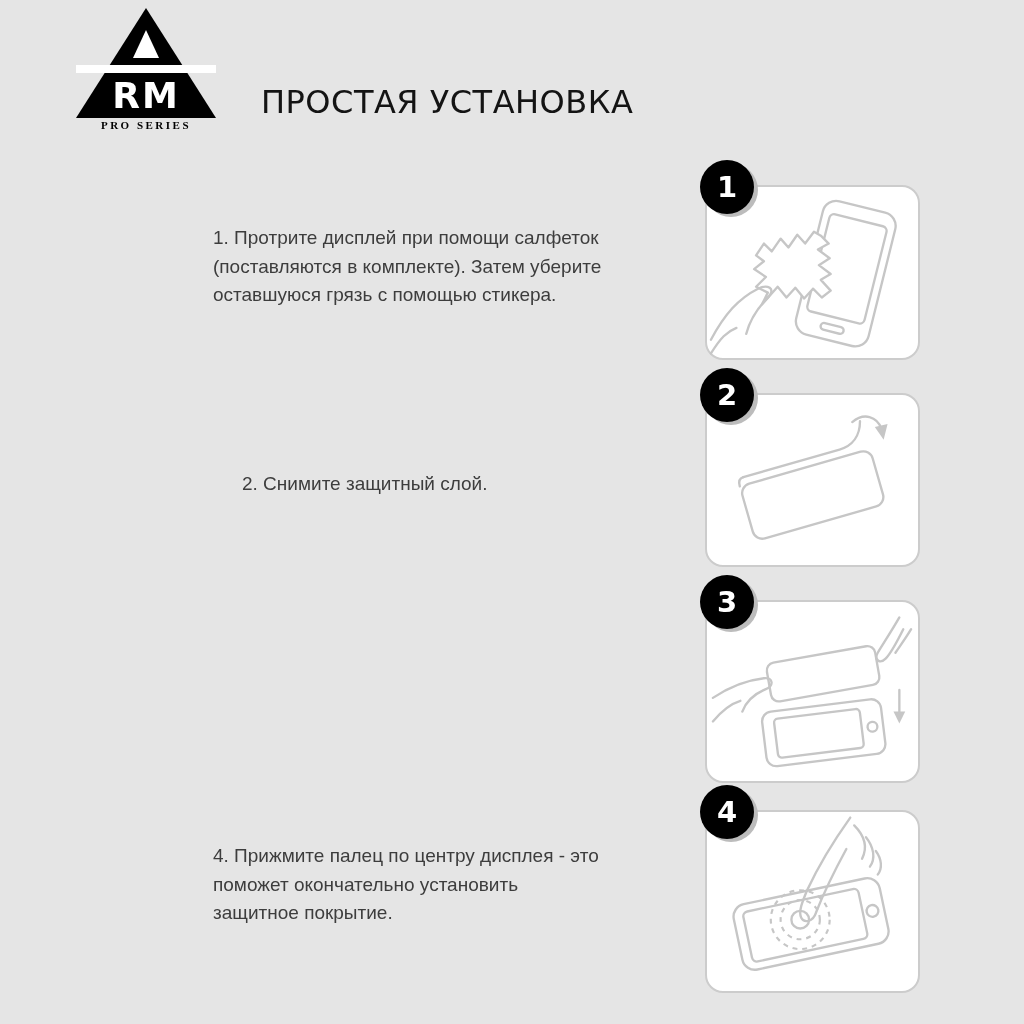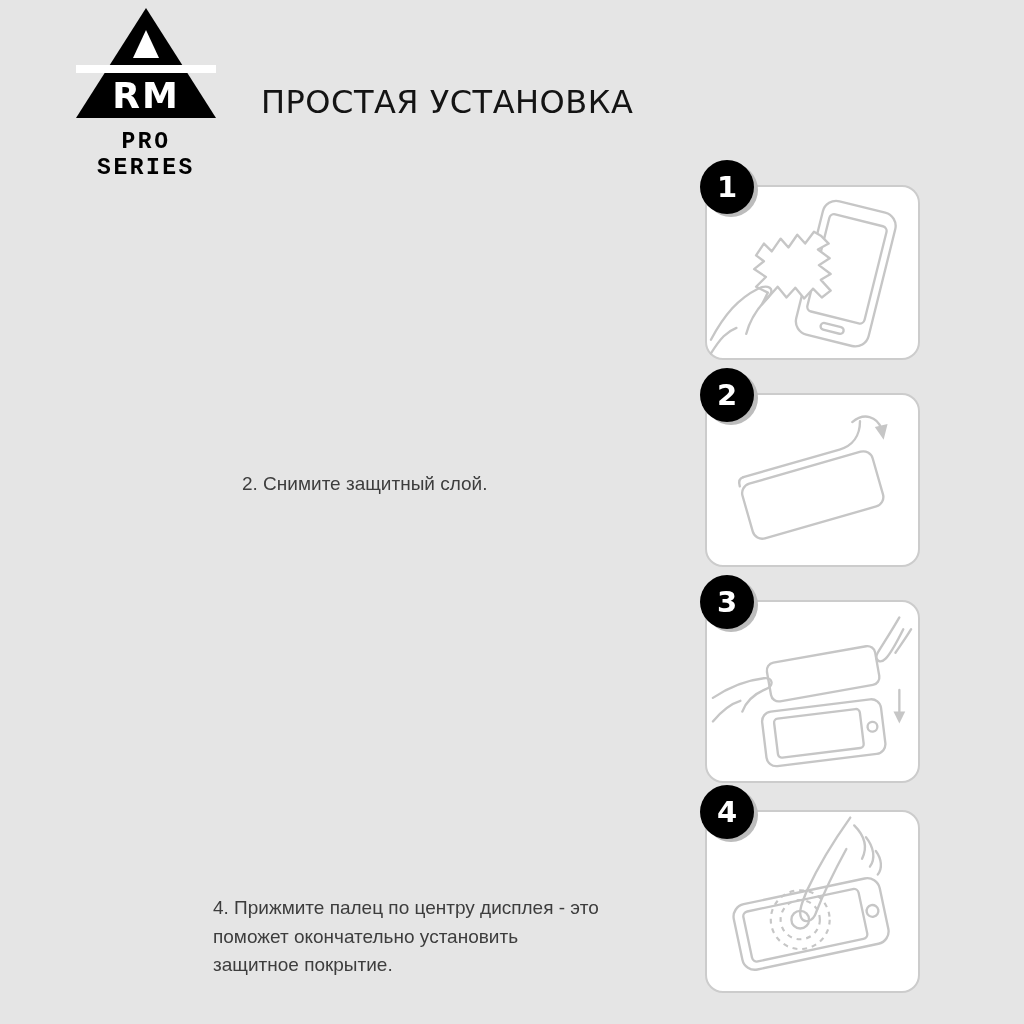--- a/index.html
+++ b/index.html
@@ -5,40 +5,40 @@
   html,body { margin:0; padding:0; background:#ffffff; }
   .page {
     position:relative; width:1024px; height:1024px; background:#e5e5e5;
     font-family:"Liberation Sans","DejaVu Sans",sans-serif; overflow:hidden;
   }
 
   
   .logo { position:absolute; left:76px; top:8px; width:140px; text-align:center; }
   .logo svg { display:block; }
   .logo-sub {
-    margin-top:11px; font-family:Liberation Mono, monospace; font-weight:bold;
-    font-size:23px; letter-spacing:2.5px; color:#000;
+    margin-top:1px; font-family:Liberation Serif, serif; font-weight:bold;
+    font-size:11px; letter-spacing:2.5px; color:#000;
   }
 
   
   .title {
     position:absolute; left:250px; top:72px; margin:11px;
     font-family:"DejaVu Sans",sans-serif; font-weight:400;
     font-size:32px; letter-spacing:0.5px; color:#141414; white-space:nowrap;
   }
 
   
   .step-text {
     position:absolute; margin:0; font-size:19px; line-height:1.5;
     color:#3d3d3d; white-space:pre-line;
   }
   .t1 { left:213px; top:224px; width:490px; }
   .t2 { left:213px; top:470px; width:490px;margin-left:29px; }
   .t3 { left:213px; top:648px; width:500px; }
-  .t4 { left:213px; top:894px; width:500px; }
+  .t4 { left:213px; top:842px; width:500px; }
 
   
   .box {
     position:absolute; left:705px; width:215px; background:#fff;
     border:2px solid #cccccc; border-radius:18px; box-sizing:border-box;
   }
   .b1 { top:185px; height:175px; }
   .b2 { top:393px; height:174px; }
   .b3 { top:600px; height:183px; }
   .b4 { top:810px; height:183px; }
@@ -69,20 +69,23 @@
       <polygon points="70,0 140,110 0,110" fill="#000000"></polygon>
       <polygon points="70,22 57,50 83,50" fill="#ffffff"></polygon>
       <rect x="0" y="57" width="140" height="8" fill="#ffffff"></rect>
       <text x="70" y="100" text-anchor="middle" fill="#ffffff" style="font-family:&quot;DejaVu Sans&quot;,sans-serif;font-weight:bold;font-size:36px;letter-spacing:2px;">RM</text>
     </svg>
     <div class="logo-sub">PRO SERIES</div>
   </div>
 
   <h1 class="title">ПРОСТАЯ УСТАНОВКА</h1>
 
+  <p class="step-text t1">1. Протрите дисплей при помощи салфеток
+(поставляются в комплекте). Затем уберите
+оставшуюся грязь с помощью стикера.</p>
   <div class="box b1">
     <div class="badge">
       <span>1</span>
     </div>
     <svg class="illu" viewBox="0 0 215 171">
       <g transform="rotate(14 138 92)">
         <rect class="ln" x="102" y="16" width="76" height="140" rx="14"></rect>
         <rect class="ln" x="110" y="30" width="60" height="102" rx="5"></rect>
         <rect class="ln" x="128" y="140" width="24" height="7" rx="3.5"></rect>
       </g>

